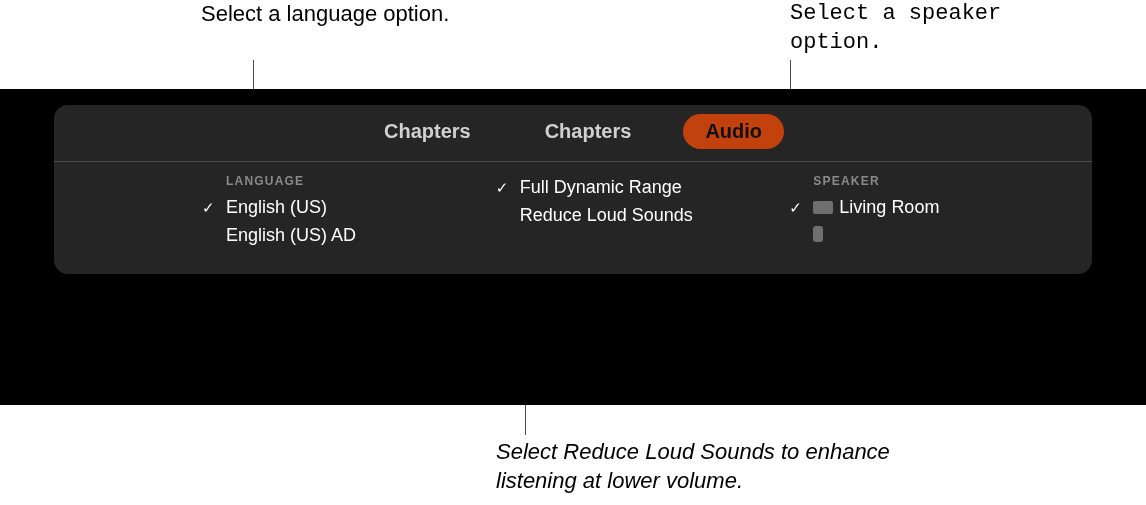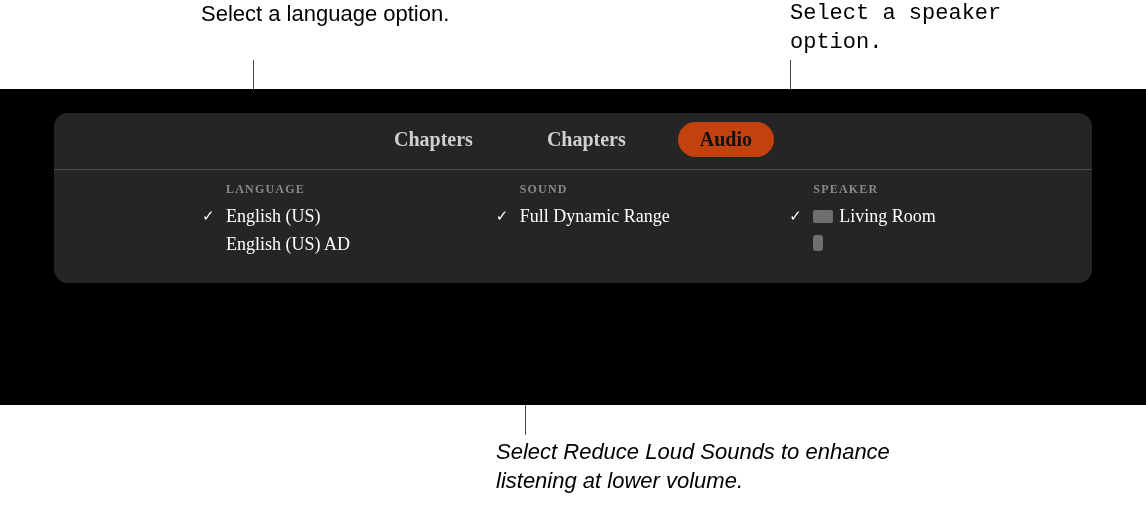--- a/index.html
+++ b/index.html
@@ -29,26 +29,25 @@
     position: absolute;
     left: 0;
     top: 89px;
     width: 1146px;
     height: 316px;
     background: #000;
   }
   .overlay-panel {
     position: absolute;
     left: 54px;
-    top: 24px;
+    top: 16px;
     width: 1038px;
     background: rgba(40,40,40,0.92);
     border-radius: 14px;
     padding-bottom: 24px;
-    font-family: Liberation Serif, serif;
   }
   .tabs {
     display: flex;
     justify-content: center;
     align-items: center;
     gap: 30px;
     padding: 9px 0 12px 0;
     border-bottom: 1px solid rgba(255,255,255,0.18);
   }
   .tab {
@@ -146,25 +145,28 @@
           <span class="check">✓</span>
           <span>English (US)</span>
         </div>
         <div class="opt">
           <span class="check">✓</span>
           <span>English (US) AD</span>
         </div>
       </div>
 
       <div class="col">
-        <div class="col-hdr">SOUND</div>
 
         <div class="opt selected">
           <span class="check">✓</span>
           <span>Full Dynamic Range</span>
+        </div>
+        <div class="opt">
+          <span class="check">✓</span>
+          <span>Reduce Loud Sounds</span>
         </div>
       </div>
 
       <div class="col">
         <div class="col-hdr">SPEAKER</div>
 
         <div class="opt selected">
           <span class="check">✓</span>
           <span class="spk-ico"></span>
           <span>Living Room</span>

